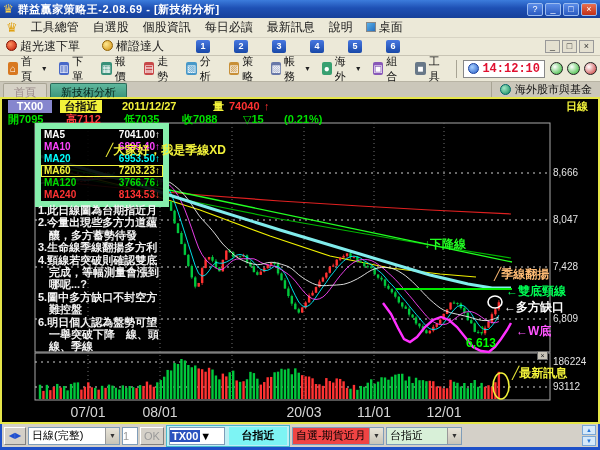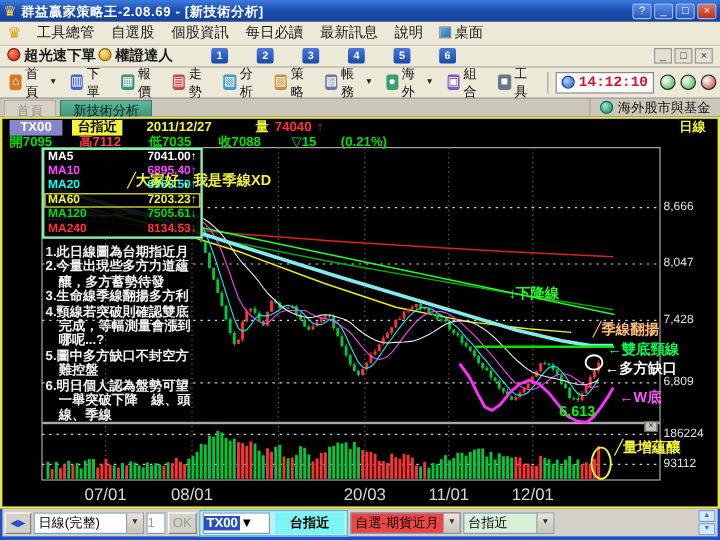--- a/index.html
+++ b/index.html
@@ -49,21 +49,21 @@
   .tab{padding:1px 10px;height:14px;background:#D6D2C6;color:#9A8A8A;border:1px solid #A8A494;border-bottom:none;border-radius:2px 2px 0 0;margin-left:3px;}
   .tab.active{background:linear-gradient(180deg,#5FB89E,#3D967C);color:#06221A;border-color:#2A6A58;}
   .tabright{margin-left:auto;display:flex;align-items:center;gap:4px;padding:0 8px;height:100%;border-left:1px solid #A8A494;color:#111;}
   .tabright .globe2{width:11px;height:11px;border-radius:50%;background:radial-gradient(circle at 35% 35%,#A0E8C8,#108858);border:1px solid #066;}
   
   .chartpanel{position:absolute;left:0;top:97px;width:600px;height:327px;z-index:1;
     background:#000;border:2px solid #E6E64A;}
   #chart-svg{position:absolute;left:0;top:0;width:600px;height:450px;z-index:5;pointer-events:none;}
   .qitem{position:absolute;font-size:11px;font-weight:bold;white-space:nowrap;z-index:6;line-height:13px;}
   .legend{position:absolute;left:35px;top:123px;width:134px;z-index:6;background:rgba(0,0,0,.9);
-    border:2px solid #86efac;}
+    border:6px solid #86efac;}
   .legrow{display:flex;justify-content:space-between;height:12px;padding:0 3px;font-size:10px;font-weight:bold;line-height:12px;}
   .legrow.boxed{outline:1px solid #F2F23A;outline-offset:-1px;}
   .notes{position:absolute;left:38px;top:204px;width:156px;z-index:6;color:#F2F2F2;
     font-size:11px;font-weight:bold;line-height:12.4px;white-space:pre;}
   .ann{position:absolute;font-size:12px;font-weight:bold;white-space:nowrap;z-index:6;}
   .axlabel{position:absolute;font-size:10px;color:#E2E2E2;z-index:6;white-space:nowrap;}
   .datelabel{position:absolute;top:404px;font-size:14px;color:#D6D6D6;z-index:6;transform:translateX(-50%);}
   .volclose{position:absolute;left:537px;top:351px;width:11px;height:9px;z-index:6;background:#C8C4B8;
     border:1px solid #666;color:#222;font-size:7px;line-height:7px;text-align:center;}
   
@@ -110,21 +110,21 @@
         <span class="menu-item">每日必讀</span>
         <span class="menu-item">最新訊息</span>
         <span class="menu-item">說明</span>
       </span>
     <span class="menu-item">
       <span class="mi-icon"></span><span>桌面</span>
     </span>
   </div>
 
   <div class="menubar2">
-    <span id="menu2-apps" style="display:flex;gap:2px;font-weight:bold;">
+    <span id="menu2-apps" style="display:flex;gap:22px;">
         <span class="menu-item"><span class="m2icon burst"></span>超光速下單</span>
         <span class="menu-item"><span class="m2icon coin"></span>權證達人</span>
       </span>
     <span id="menu2-nums" style="display:flex;">
         <div class="numbtn">1</div>
         <div class="numbtn">2</div>
         <div class="numbtn">3</div>
         <div class="numbtn">4</div>
         <div class="numbtn">5</div>
         <div class="numbtn">6</div>
@@ -663,21 +663,21 @@
       <div class="legrow" style="color: rgb(0, 255, 255);">
         <span>MA20</span>
         <span>6953.50↑</span>
       </div>
       <div class="legrow boxed" style="color: rgb(242, 242, 58);">
         <span>MA60</span>
         <span>7203.23↑</span>
       </div>
       <div class="legrow" style="color: rgb(0, 221, 0);">
         <span>MA120</span>
-        <span>7505.61↓</span>
+        <span>3766.76↓</span>
       </div>
       <div class="legrow" style="color: rgb(255, 51, 51);">
         <span>MA240</span>
         <span>8134.53↓</span>
       </div>
     </div>
   <div class="notes" id="notes-block">1.此日線圖為台期指近月
 2.今量出現些多方力道蘊
 　釀，多方蓄勢待發
 3.生命線季線翻揚多方利
@@ -691,21 +691,21 @@
 　線、季線</div>
   <div id="annotations">
       <div class="ann" style="left: 106px; top: 142px; color: rgb(242, 242, 58);">╱大家好，我是季線XD</div>
       <div class="ann" style="left: 424px; top: 236px; color: rgb(34, 255, 34);">↓下降線</div>
       <div class="ann" style="left: 494px; top: 266px; color: #fdba74;">╱季線翻揚</div>
       <div class="ann" style="left: 506px; top: 283px; color: rgb(0, 255, 85);">←雙底頸線</div>
       <div class="ann" style="left: 504px; top: 299px; color: rgb(255, 255, 255);">←多方缺口</div>
       <div class="ann" style="left: 516px; top: 323px; color: rgb(255, 85, 255);">←W底</div>
       <div class="ann" style="left: 466px; top: 336px; color: rgb(0, 255, 0);">6,613</div>
       <div class="ann" style="left: 479px; top: 322px; color: rgb(0, 238, 0);">↑</div>
-      <div class="ann" style="left: 512px; top: 365px; color: rgb(242, 242, 58);">╱量增蘊釀</div>
+      <div class="ann" style="left: 512px; top: 365px; color: rgb(242, 242, 58);">╱最新訊息</div>
     </div>
   <div id="axis-labels">
       <div class="axlabel" style="left: 553px; top: 167px;">8,666</div>
       <div class="axlabel" style="left: 553px; top: 214px;">8,047</div>
       <div class="axlabel" style="left: 553px; top: 261px;">7,428</div>
       <div class="axlabel" style="left: 553px; top: 313px;">6,809</div>
       <div class="axlabel" style="left: 553px; top: 356px;">186224</div>
       <div class="axlabel" style="left: 553px; top: 381px;">93112</div>
       <div class="datelabel" style="left: 88px;">07/01</div>
       <div class="datelabel" style="left: 160px;">08/01</div>

